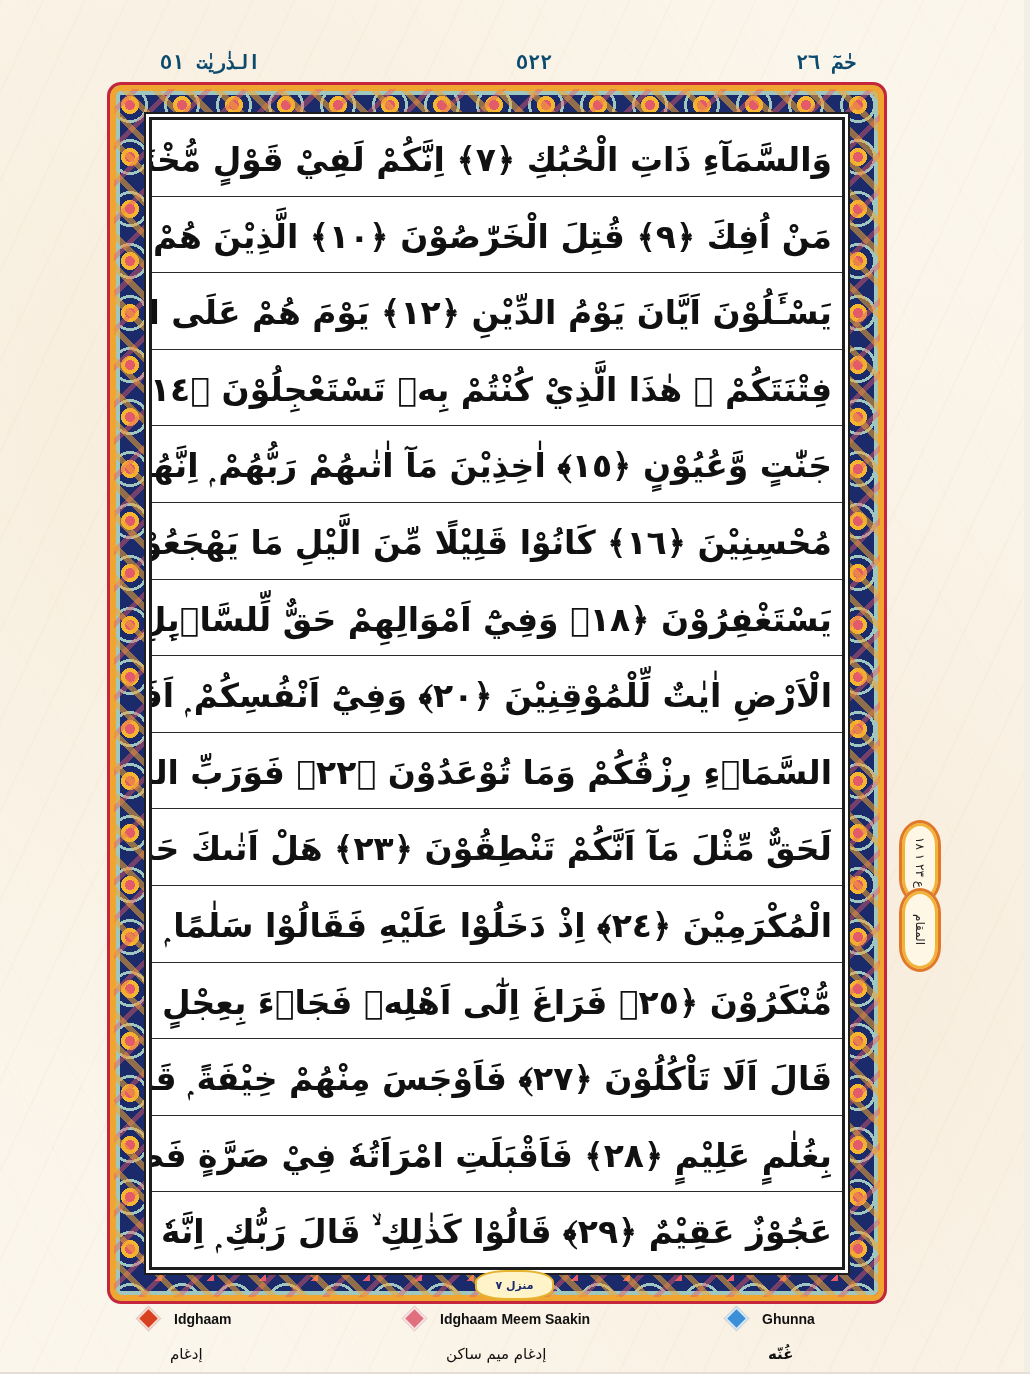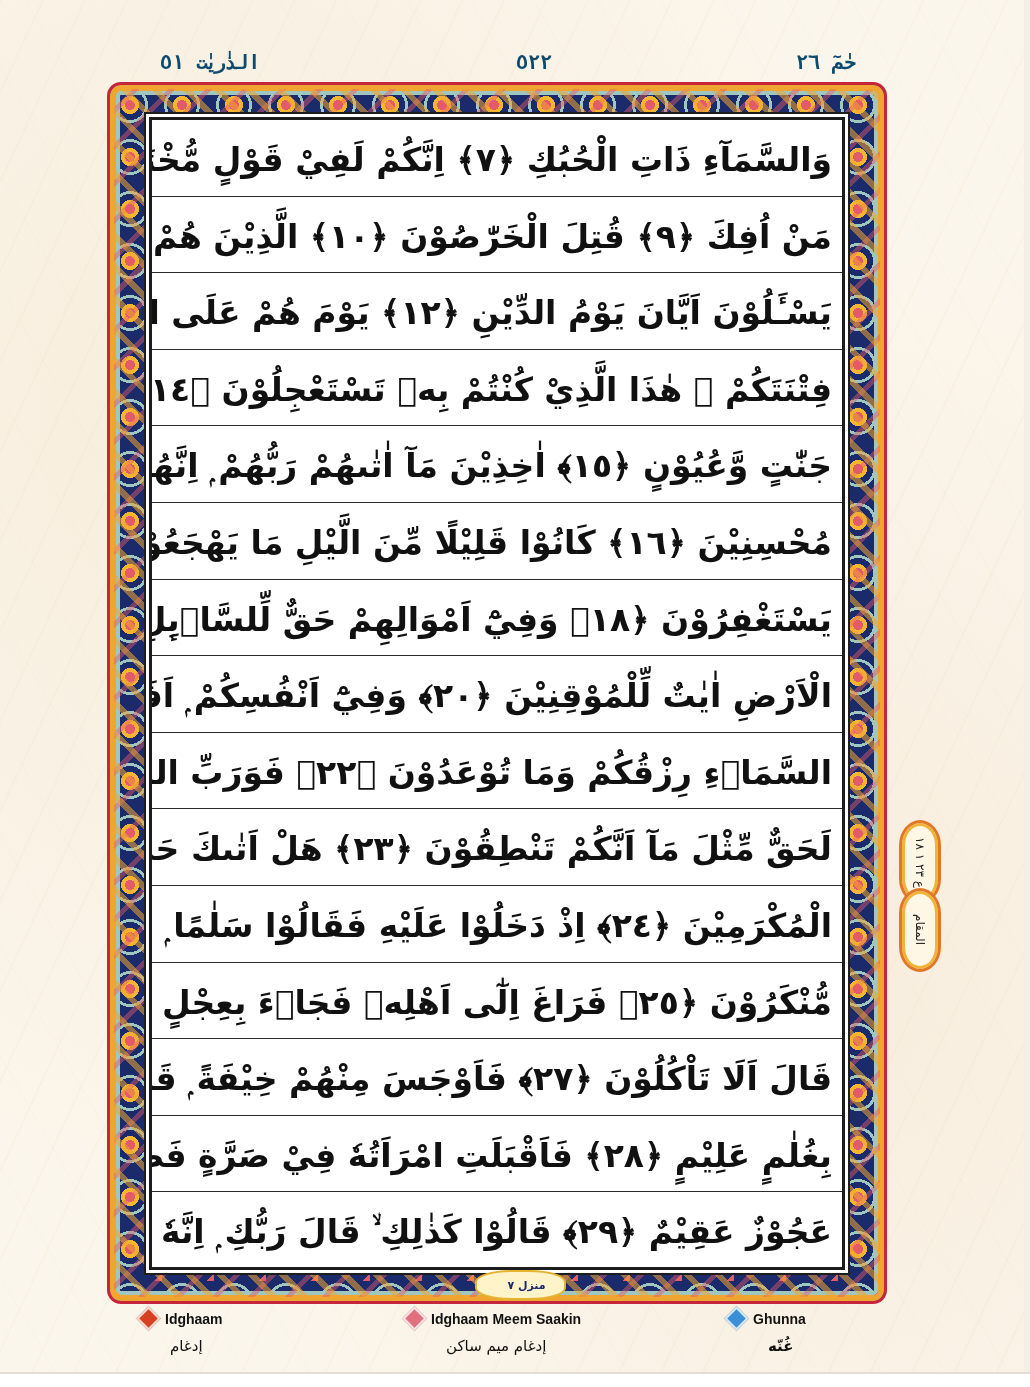--- a/index.html
+++ b/index.html
@@ -61,28 +61,28 @@
   .marker { position: absolute; left: 899px; width: 36px; height: 78px; z-index: 3;
     background: #fff7e6; border: 3px solid #e0782a; border-radius: 50% / 30%;
     box-shadow: inset 0 0 0 3px #f2b437; display:flex; align-items:center; justify-content:center;
     font-family: "DejaVu Sans", sans-serif; font-size: 12px; color:#222; writing-mode: vertical-rl; }
   .marker-1 { top: 820px; }
   .marker-2 { top: 888px; }
 
   
   .manzil { position:absolute; left: 475px; top: 1270px; width: 75px; height: 26px; z-index:3;
     background:#fff3c9; border:2px solid #e5b32e; border-radius: 40%;
-    display:flex; align-items:center; justify-content:center; font-size: 11px; color:#1b2a6b; font-weight:bold;padding-left:12px; }
+    display:flex; align-items:center; justify-content:center; font-size: 11px; color:#1b2a6b; font-weight:bold; }
 
   
   .legend { position: absolute; top: 1310px; display:flex; flex-direction:column; align-items:flex-start; }
-  .legend-row { display:flex; align-items:center; gap: 8px; }
+  .legend-row { display:flex; align-items:center; gap: 17px; }
   .diamond { width: 13px; height: 13px; transform: rotate(45deg); border: 2px solid rgba(255,255,255,0.8); box-shadow: 0 0 0 1px rgba(0,0,0,0.08); }
   .legend-en { font-family: "Liberation Sans", sans-serif; font-weight: bold; font-size: 14px; color: #111; }
-  .legend-ar { font-family: "DejaVu Sans", sans-serif; font-size: 15px; color:#111; direction: rtl; margin-top: 10px; }
+  .legend-ar { font-family: "DejaVu Sans", sans-serif; font-size: 15px; color:#111; direction: rtl; margin-top: 18px; }
   .lg-1 { left: 140px; } .lg-1 .legend-ar { margin-left: 30px; }
   .lg-2 { left: 406px; } .lg-2 .legend-ar { margin-left: 40px; }
   .lg-3 { left: 728px; } .lg-3 .legend-ar { margin-left: 40px; font-weight: bold; }
 </style>
 </head>
 <body>
 
 <div class="page-right-edge"></div>
 
 <div class="hdr hdr-left">الذٰريٰت ٥١</div>

